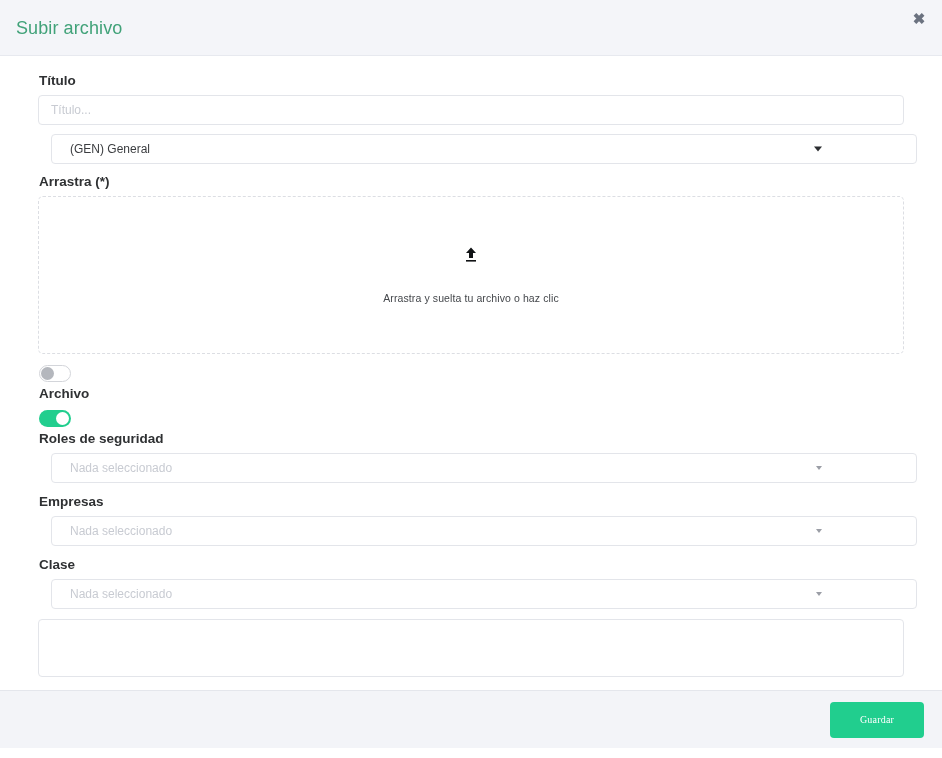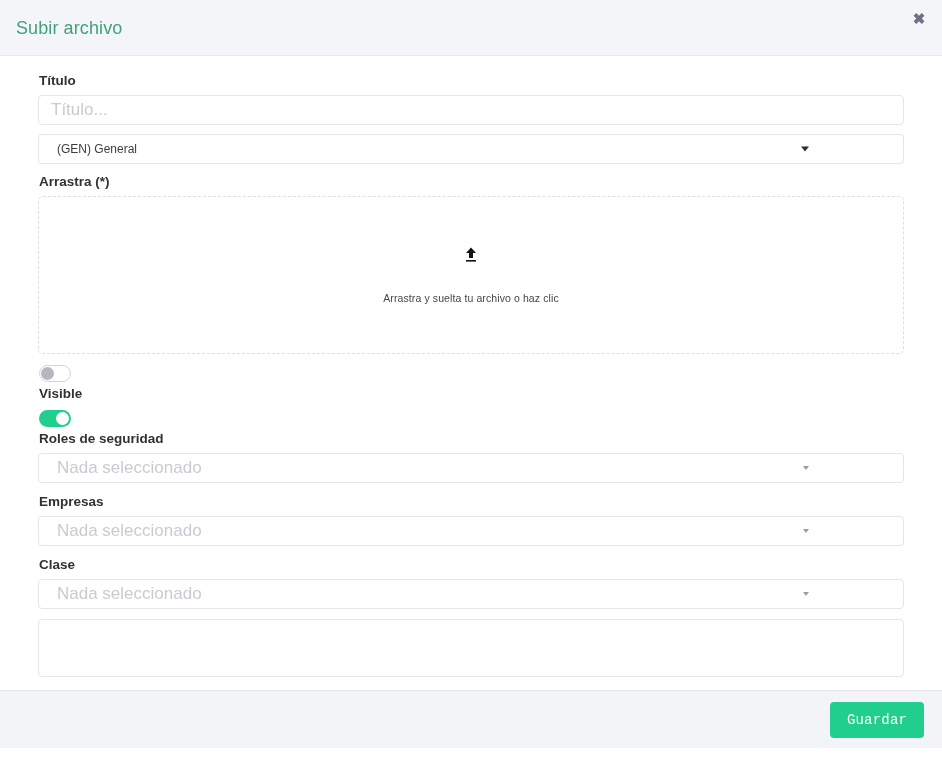--- a/index.html
+++ b/index.html
@@ -80,28 +80,28 @@
     height: 30px;
     border: 1px solid #e3e5ea;
     border-radius: 4px;
     background: #ffffff;
     display: flex;
     align-items: center;
     padding: 0 10px;
     font-size: 12px;
   }
   .control.input-like { padding-left: 12px; }
-  .placeholder { color: #c8cbd2; font-size: 17px; }
+  .placeholder { color: #c8cbd2; font-size: 12px; }
   .value-text { color: #3b3d40; font-size: 12px; padding-left: 8px; }
 
   .spacer-8  { height: 9px; }
   .spacer-10 { height: 10px; }
 
   
-  .select-ctl { position: relative; }
+  .select-ctl { position: relative; margin-left: 13px; }
   .caret {
     position: absolute;
     right: 94px;
     top: 50%;
     transform: translateY(-50%);
     width: 0; height: 0;
     border-left: 4px solid transparent;
     border-right: 4px solid transparent;
     border-top: 5px solid #2b2d30;
   }
@@ -181,22 +181,22 @@
     justify-content: flex-end;
     padding: 0 18px;
   }
   .save-btn {
     background: #21ce8e;
     color: #ffffff;
     border: none;
     border-radius: 4px;
     width: 94px;
     height: 36px;
-    font-size: 14px;
-    font-family: Liberation Mono, monospace;
+    font-size: 10px;
+    font-family: Liberation Serif, serif;
     cursor: pointer;
     letter-spacing: .2px;
   }
 </style>
 </head>
 <body>
 
 <div class="modal">
 
   <div class="modal-header">
@@ -243,21 +243,21 @@
       <div class="toggle-row">
         <span class="toggle off">
           <span class="knob"></span>
         </span>
       </div>
     </div>
 
     <div style="height:3px"></div>
 
     <div class="field">
-      <label class="field-label">Visible</label>
+      <label class="field-label">Archivo</label>
       <div class="toggle-row">
         <span class="toggle on">
           <span class="knob"></span>
         </span>
       </div>
     </div>
 
     <div style="height:3px"></div>
 
     <div class="field">

